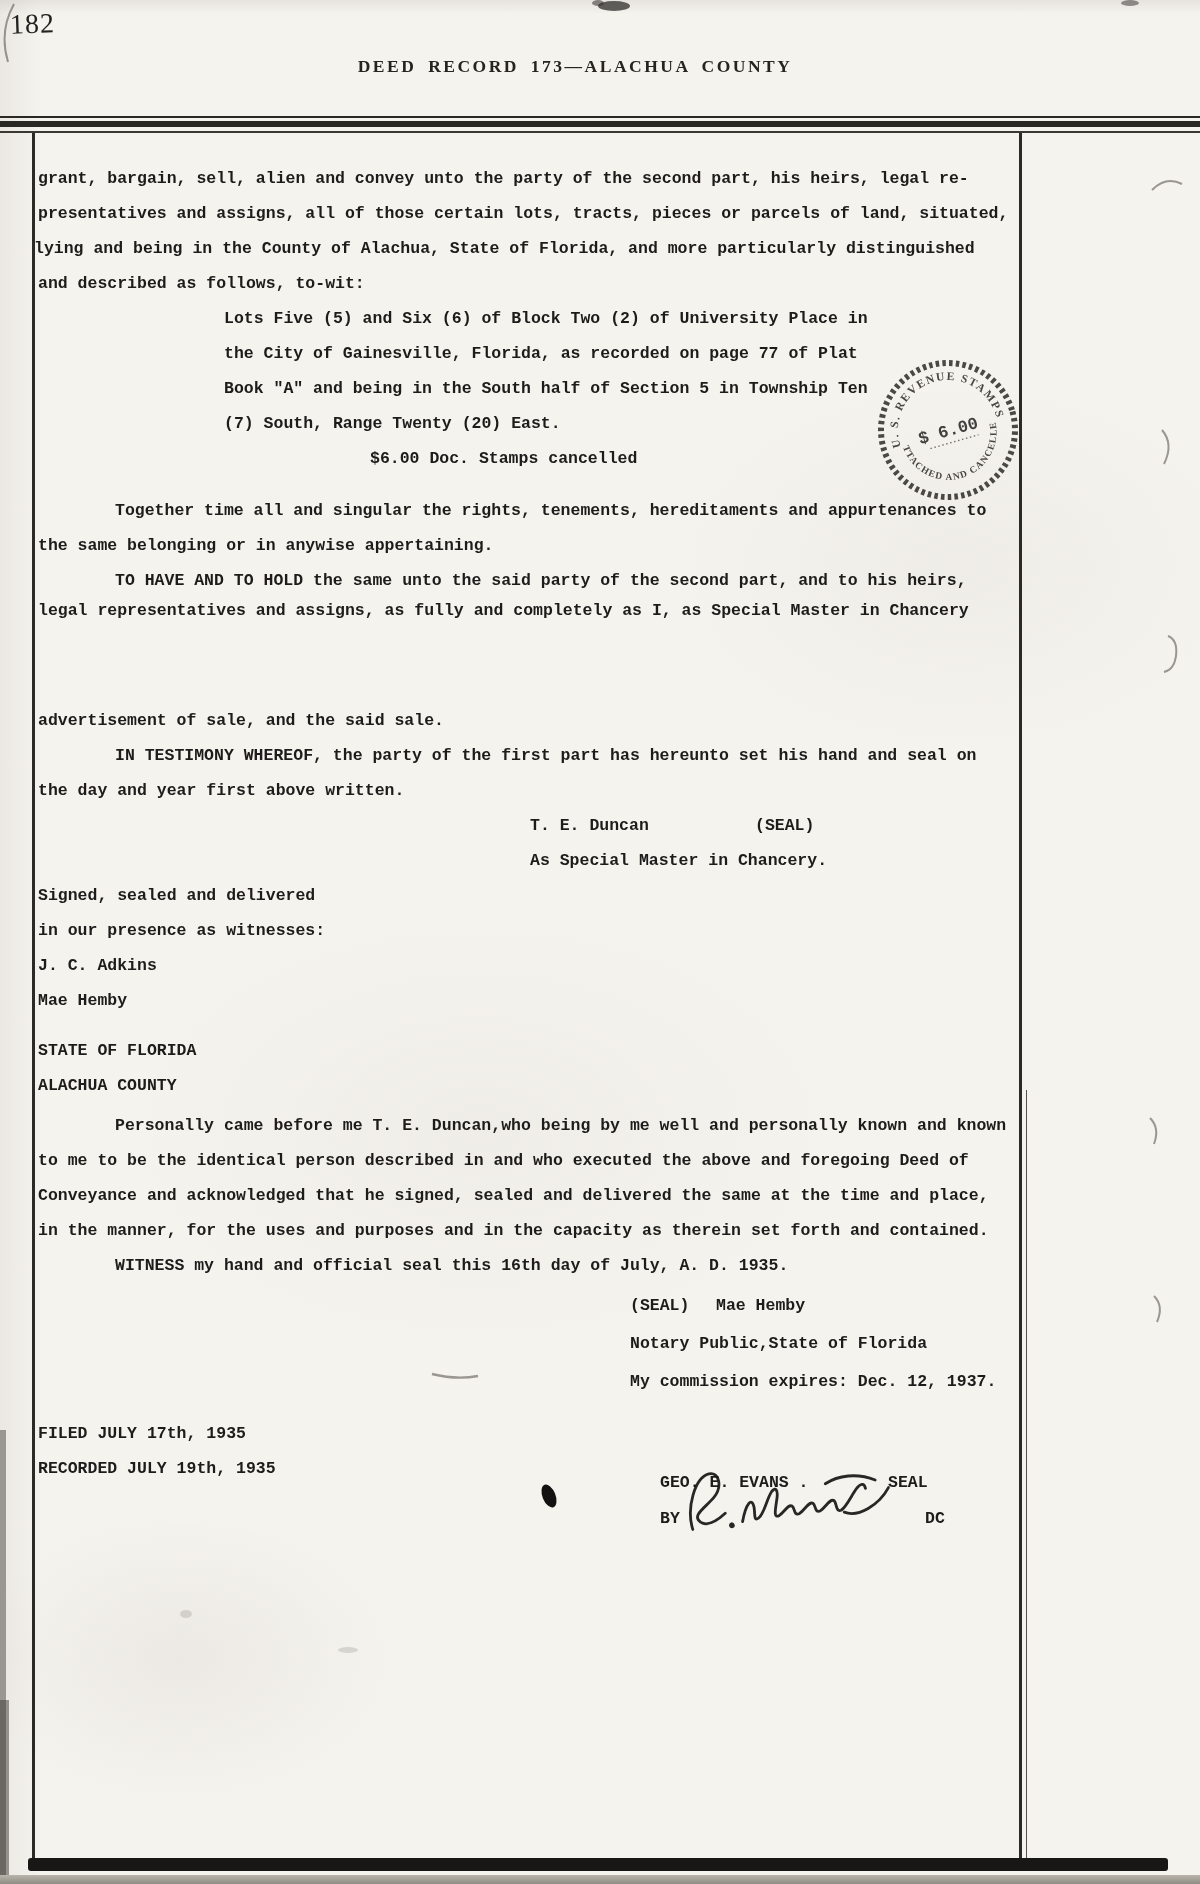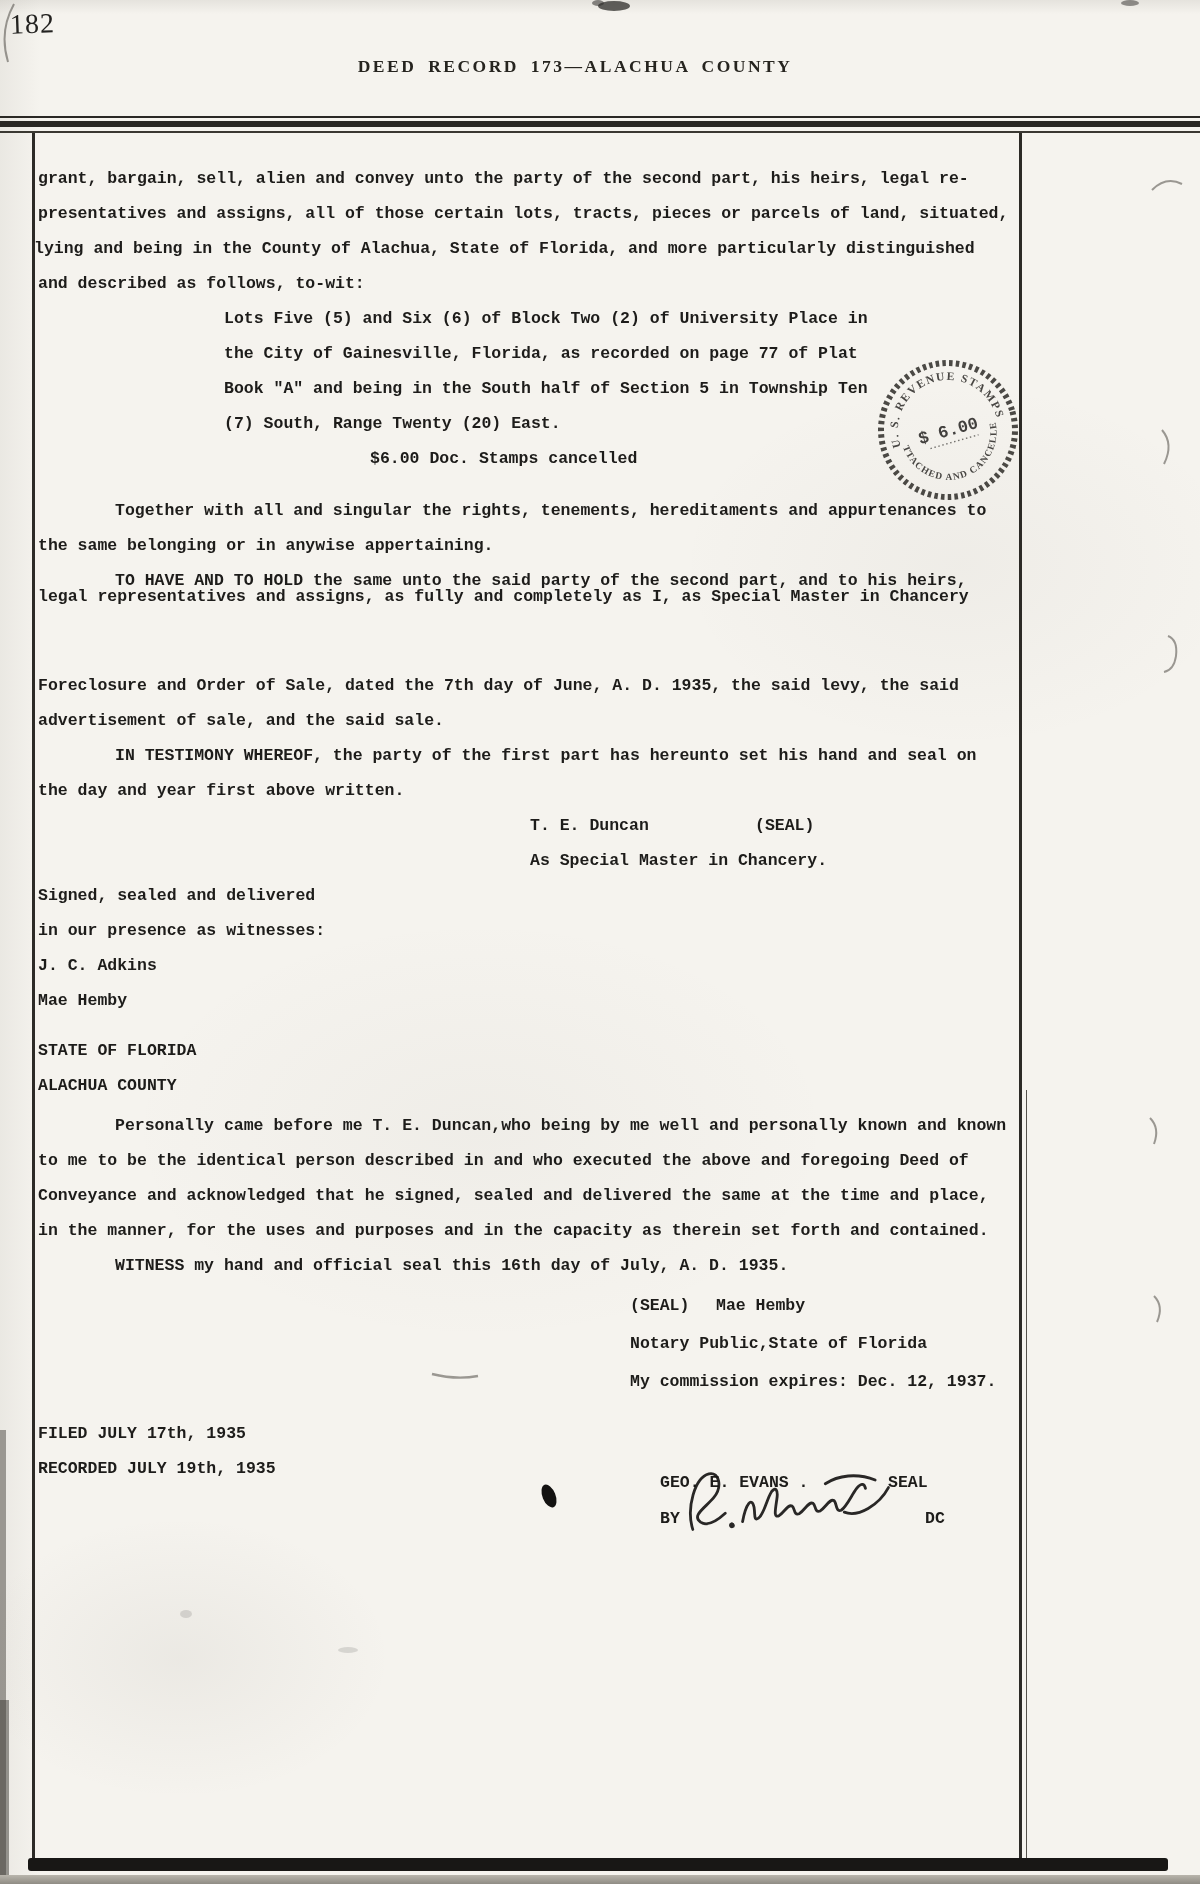--- a/index.html
+++ b/index.html
@@ -70,26 +70,25 @@
   <div class="tw" style="left:38px;top:203px">presentatives and assigns, all of those certain lots, tracts, pieces or parcels of land, situated,</div>
   <div class="tw" style="left:34px;top:238px">lying and being in the County of Alachua, State of Florida, and more particularly distinguished</div>
   <div class="tw" style="left:38px;top:273px">and described as follows, to-wit:</div>
 
   <div class="tw" style="left:224px;top:308px">Lots Five (5) and Six (6) of Block Two (2) of University Place in</div>
   <div class="tw" style="left:224px;top:343px">the City of Gainesville, Florida, as recorded on page 77 of Plat</div>
   <div class="tw" style="left:224px;top:378px">Book "A" and being in the South half of Section 5 in Township Ten</div>
   <div class="tw" style="left:224px;top:413px">(7) South, Range Twenty (20) East.</div>
   <div class="tw" style="left:370px;top:448px">$6.00 Doc. Stamps cancelled</div>
 
-  <div class="tw" style="left:115px;top:500px">Together with all and singular the rights, tenements, hereditaments and appurtenances to</div>
+  <div class="tw" style="left:115px;top:500px">Together time all and singular the rights, tenements, hereditaments and appurtenances to</div>
   <div class="tw" style="left:38px;top:535px">the same belonging or in anywise appertaining.</div>
 
   <div class="tw" style="left:115px;top:570px">TO HAVE AND TO HOLD the same unto the said party of the second part, and to his heirs,</div>
-  <div class="tw" style="left:38px;top:586px">legal representatives and assigns, as fully and completely as I, as Special Master in Chancery</div>
-  <div class="tw" style="left:38px;top:675px">Foreclosure and Order of Sale, dated the 7th day of June, A. D. 1935, the said levy, the said</div>
+  <div class="tw" style="left:38px;top:600px">legal representatives and assigns, as fully and completely as I, as Special Master in Chancery</div>
   <div class="tw" style="left:38px;top:710px">advertisement of sale, and the said sale.</div>
 
   <div class="tw" style="left:115px;top:745px">IN TESTIMONY WHEREOF, the party of the first part has hereunto set his hand and seal on</div>
   <div class="tw" style="left:38px;top:780px">the day and year first above written.</div>
 
   <div class="tw" style="left:530px;top:815px">T. E. Duncan</div>
   <div class="tw" style="left:755px;top:815px">(SEAL)</div>
   <div class="tw" style="left:530px;top:850px">As Special Master in Chancery.</div>
 
   <div class="tw" style="left:38px;top:885px">Signed, sealed and delivered</div>

